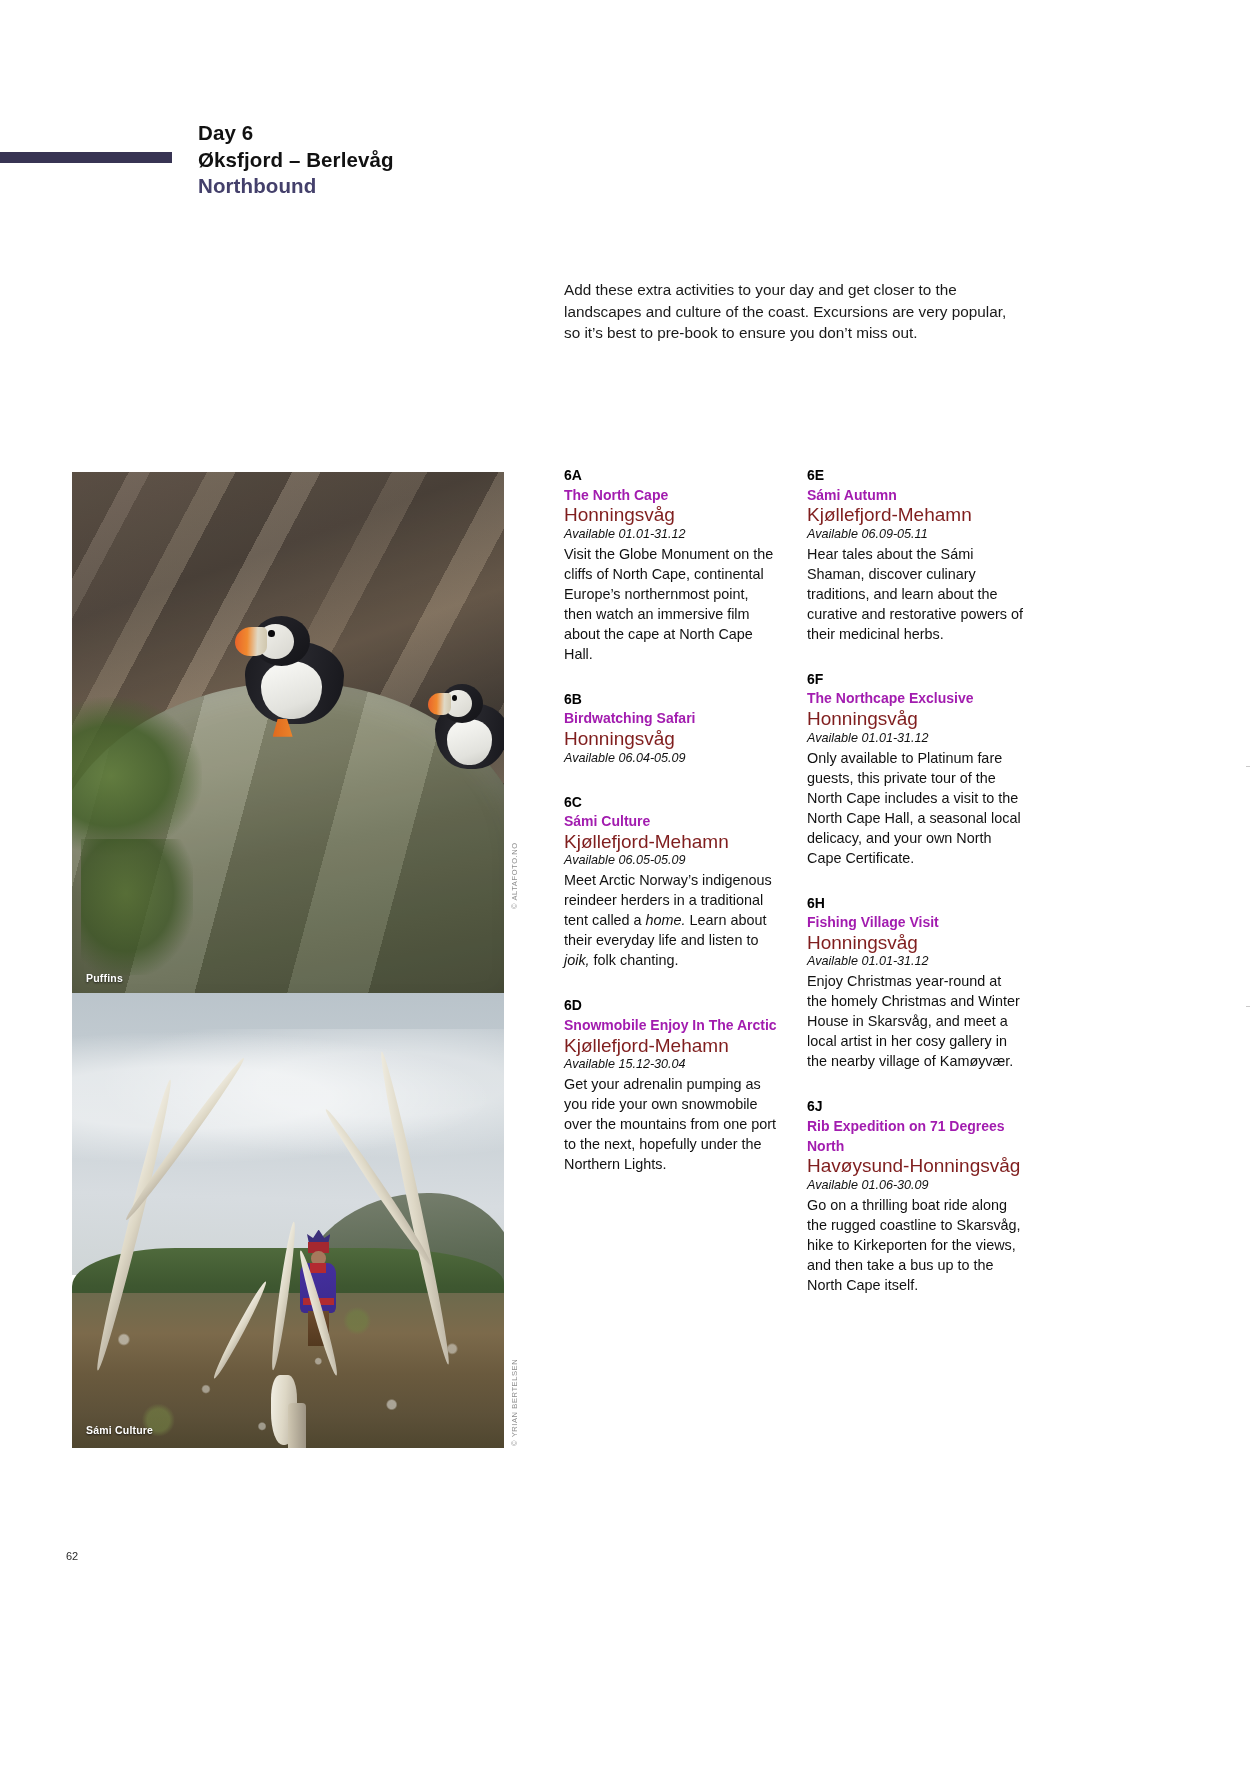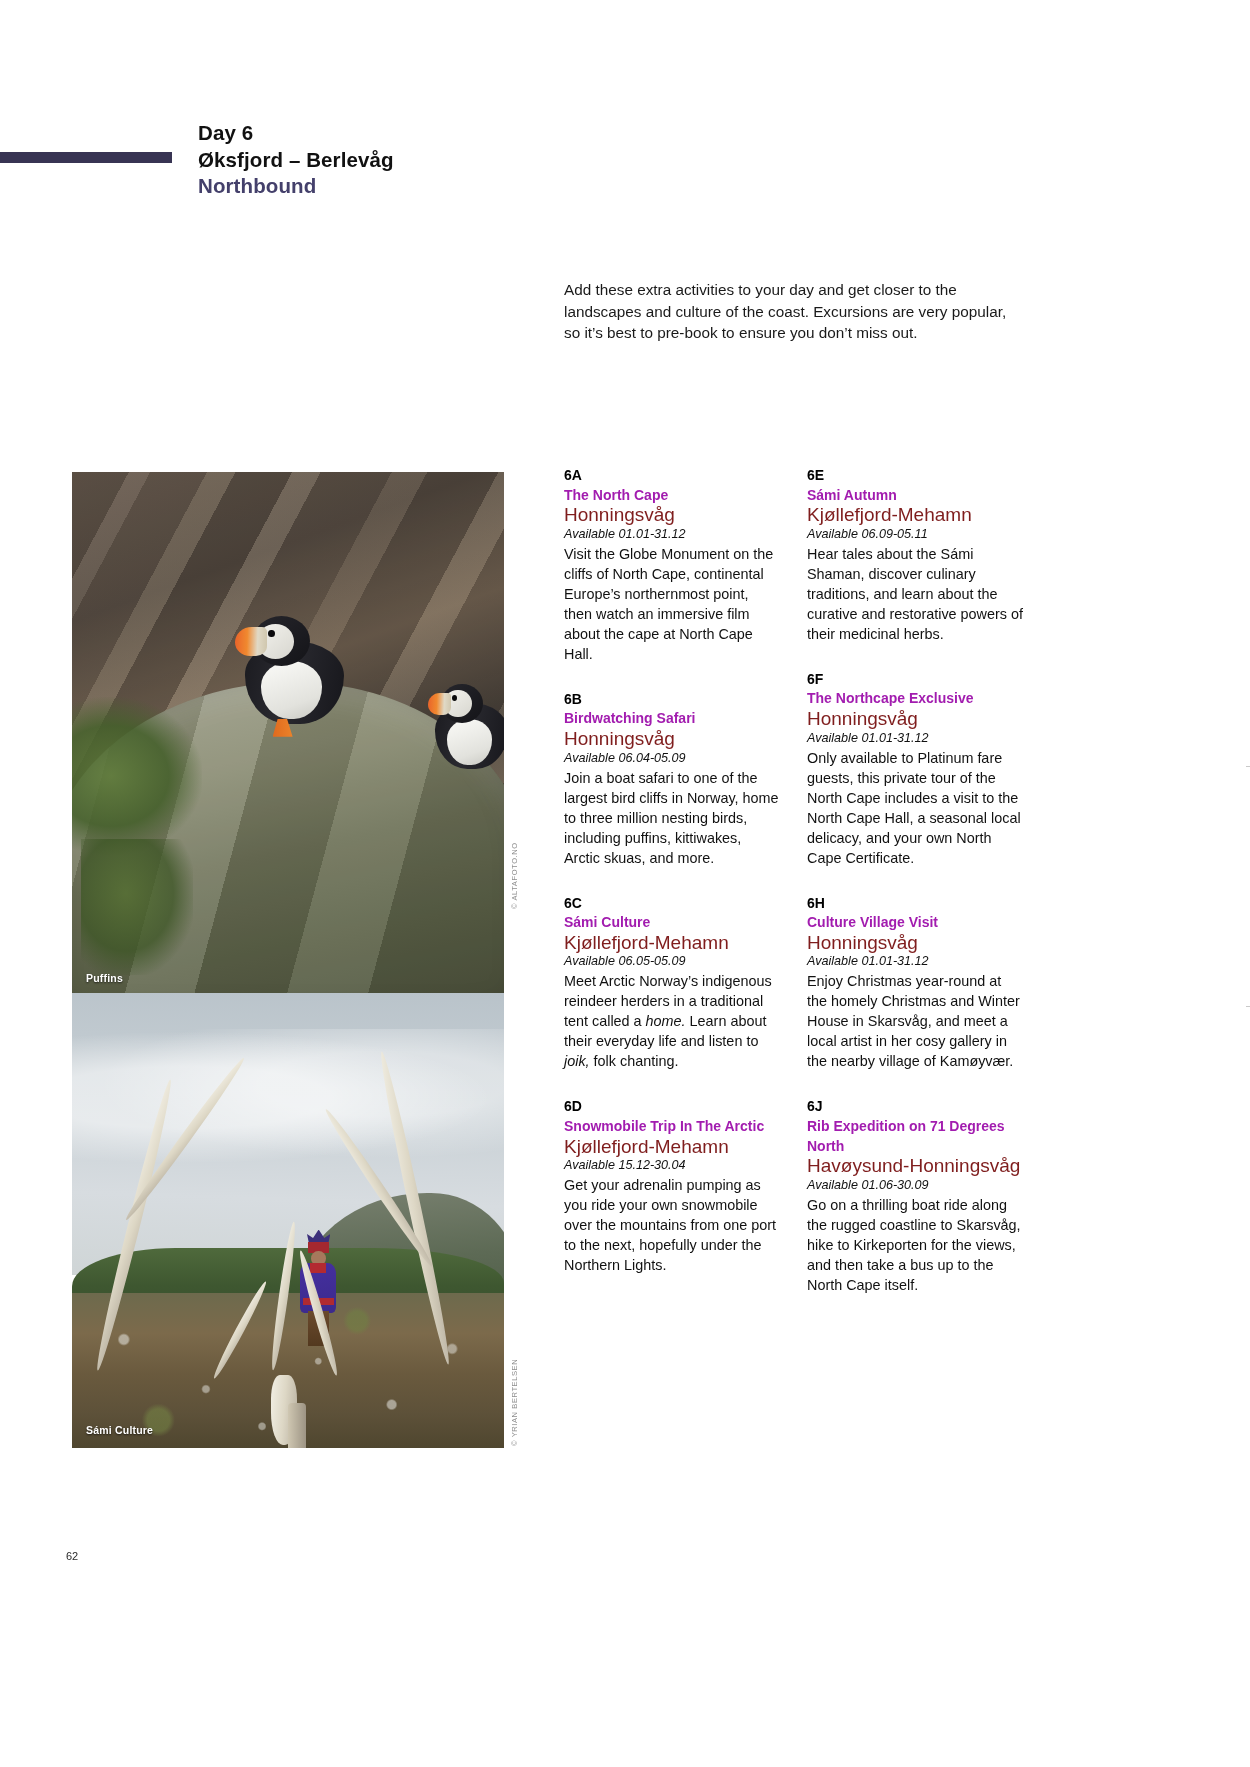--- a/index.html
+++ b/index.html
@@ -395,32 +395,31 @@
       <div class="exc-title">The North Cape</div>
       <div class="exc-place">Honningsvåg</div>
       <div class="exc-available">Available 01.01-31.12</div>
       <div class="exc-desc">Visit the Globe Monument on the cliffs of North Cape, continental Europe’s northernmost point, then watch an immersive film about the cape at North Cape Hall.</div>
     </div>
     <div class="excursion">
       <div class="exc-code">6B</div>
       <div class="exc-title">Birdwatching Safari</div>
       <div class="exc-place">Honningsvåg</div>
       <div class="exc-available">Available 06.04-05.09</div>
-      <div class="exc-desc">Join a boat safari to one of the largest bird cliffs in Norway, home to three million nesting birds, including puffins, kittiwakes, Arctic skuas, and more.</div>
     </div>
     <div class="excursion">
       <div class="exc-code">6C</div>
       <div class="exc-title">Sámi Culture</div>
       <div class="exc-place">Kjøllefjord-Mehamn</div>
       <div class="exc-available">Available 06.05-05.09</div>
       <div class="exc-desc">Meet Arctic Norway’s indigenous reindeer herders in a traditional tent called a <i>home.</i> Learn about their everyday life and listen to <i>joik,</i> folk chanting.</div>
     </div>
     <div class="excursion">
       <div class="exc-code">6D</div>
-      <div class="exc-title">Snowmobile Trip In The Arctic</div>
+      <div class="exc-title">Snowmobile Enjoy In The Arctic</div>
       <div class="exc-place">Kjøllefjord-Mehamn</div>
       <div class="exc-available">Available 15.12-30.04</div>
       <div class="exc-desc">Get your adrenalin pumping as you ride your own snowmobile over the mountains from one port to the next, hopefully under the Northern Lights.</div>
     </div>
   </div>
 <div class="excursion-col" id="col-right">
     <div class="excursion">
       <div class="exc-code">6E</div>
       <div class="exc-title">Sámi Autumn</div>
       <div class="exc-place">Kjøllefjord-Mehamn</div>
@@ -429,21 +428,21 @@
     </div>
     <div class="excursion">
       <div class="exc-code">6F</div>
       <div class="exc-title">The Northcape Exclusive</div>
       <div class="exc-place">Honningsvåg</div>
       <div class="exc-available">Available 01.01-31.12</div>
       <div class="exc-desc">Only available to Platinum fare guests, this private tour of the North Cape includes a visit to the North Cape Hall, a seasonal local delicacy, and your own North Cape Certificate.</div>
     </div>
     <div class="excursion">
       <div class="exc-code">6H</div>
-      <div class="exc-title">Culture Village Visit</div>
+      <div class="exc-title">Fishing Village Visit</div>
       <div class="exc-place">Honningsvåg</div>
       <div class="exc-available">Available 01.01-31.12</div>
       <div class="exc-desc">Enjoy Christmas year-round at the homely Christmas and Winter House in Skarsvåg, and meet a local artist in her cosy gallery in the nearby village of Kamøyvær.</div>
     </div>
     <div class="excursion">
       <div class="exc-code">6J</div>
       <div class="exc-title">Rib Expedition on 71 Degrees North</div>
       <div class="exc-place">Havøysund-Honningsvåg</div>
       <div class="exc-available">Available 01.06-30.09</div>
       <div class="exc-desc">Go on a thrilling boat ride along the rugged coastline to Skarsvåg, hike to Kirkeporten for the views, and then take a bus up to the North Cape itself.</div>

